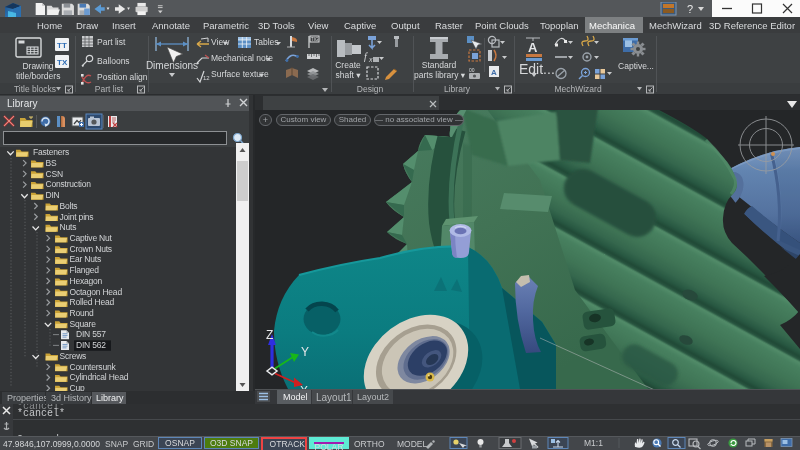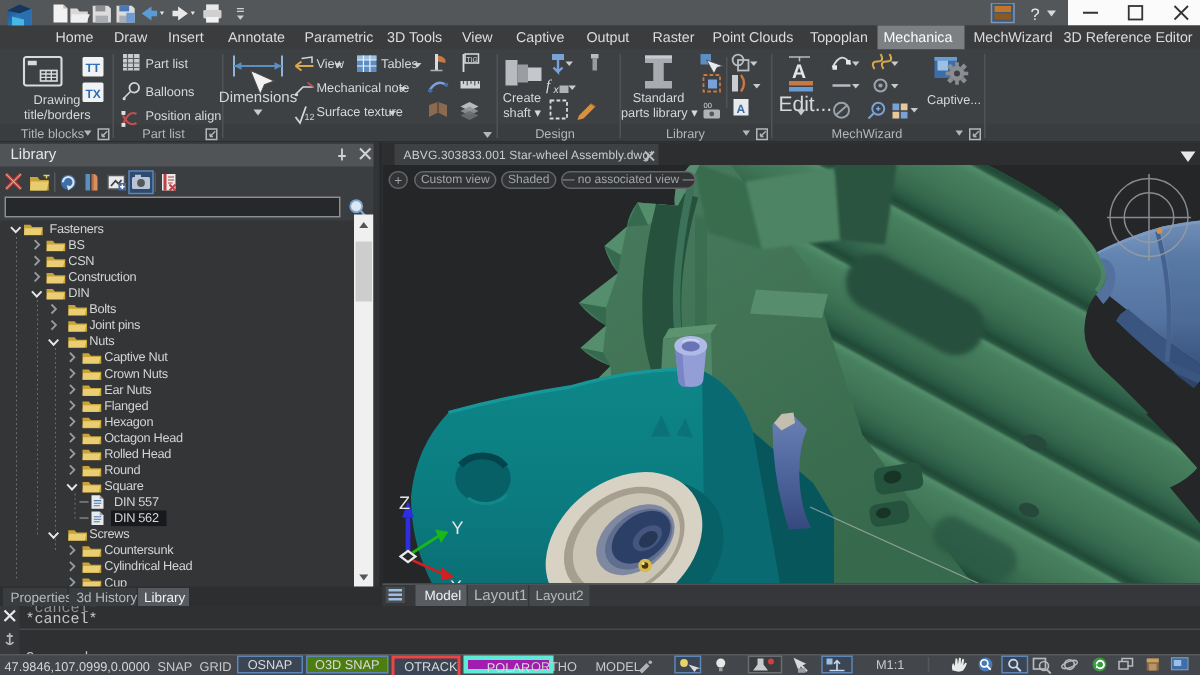--- a/index.html
+++ b/index.html
@@ -595,21 +595,20 @@
 <div class="abs" style="left:0;top:391px;width:255px;height:13px;background:#2c2e30"></div>
 <div class="abs" style="left:2px;top:392px;width:43px;height:12px;background:#3a3d40"></div>
 <div class="txt" style="left:7px;top:393px;font-size:9px;color:#b6b9bb">Properties</div>
 <div class="abs" style="left:46px;top:392px;width:45px;height:12px;background:#3a3d40"></div>
 <div class="txt" style="left:51px;top:393px;font-size:9px;color:#b6b9bb">3d History</div>
 <div class="abs" style="left:92px;top:392px;width:34px;height:12px;background:#56595d"></div>
 <div class="txt" style="left:96px;top:393px;font-size:9px;color:#f0f1f2">Library</div>
 
 <div class="abs" style="left:255px;top:95px;width:545px;height:15px;background:#2c2e30"></div>
 <div class="abs" style="left:263px;top:96px;width:176px;height:14px;background:#3e4143"></div>
-<div class="txt" style="left:269px;top:99px;font-size:8px;color:#c9ccce;letter-spacing:0.1px">ABVG.303833.001 Star-wheel Assembly.dwg*</div>
 <svg class="abs" style="left:429px;top:100px" width="8" height="8" viewBox="0 0 8 8">
       <path d="M1 1 l6 6 M7 1 l-6 6" stroke="#b9bcbe" stroke-width="1.2"></path>
     </svg>
 <svg class="abs" style="left:786px;top:100px" width="12" height="9" viewBox="0 0 12 9">
       <path d="M1 1 h10 l-5 7z" fill="#e8e8e8"></path>
     </svg>
 
 <svg class="abs" style="left:255px;top:110px" width="545" height="279" viewBox="255 110 545 279">
 <defs>
  <linearGradient id="ribgrad" x1="0" y1="0" x2="0" y2="1">
@@ -817,21 +816,21 @@
 <div class="abs" style="left:13px;top:419px;width:787px;height:1px;background:#46494c"></div>
 <div class="txt" style="left:17px;top:434px;font-size:10px;font-family:Liberation Mono, monospace;color:#c6c8ca">Command:</div>
 
 <div class="abs" style="left:0;top:436px;width:800px;height:14px;background:#43464a;border-top:1px solid #55585c;box-sizing:border-box"></div>
 <div class="txt" style="left:3px;top:439px;font-size:8.5px;color:#d4d6d8">47.9846,107.0999,0.0000</div>
 <div class="txt" style="left:105px;top:439px;font-size:8.5px;color:#c8cacc">SNAP</div>
 <div class="txt" style="left:133px;top:439px;font-size:8.5px;color:#c8cacc">GRID</div>
 <div class="abs" style="left:158px;top:437px;width:44px;height:12px;border:1px solid #5d86b8;background:#3b4554;box-sizing:border-box;color:#d8dadc;font-size:8.5px;text-align:center;line-height:11px">OSNAP</div>
 <div class="abs" style="left:204px;top:437px;width:55px;height:12px;border:1px solid #5d86b8;background:#4d7c0f;box-sizing:border-box;color:#d8dadc;font-size:8.5px;text-align:center;line-height:11px">O3D SNAP</div>
 <div class="abs" style="left:261px;top:437px;width:46px;height:16px;border:2px solid #ef4444;background:#3b4554;box-sizing:border-box;color:#d8dadc;font-size:8.5px;text-align:right;line-height:11px">OTRACK</div>
-<div class="abs" style="left:309px;top:437px;width:60px;height:12px;border:3px solid #5eead4;background:#a21caf;box-sizing:border-box;color:#d8dadc;font-size:8.5px;text-align:center;line-height:11px">POLAR</div>
+<div class="abs" style="left:309px;top:437px;width:40px;height:12px;border:5px solid #5eead4;background:#a21caf;box-sizing:border-box;color:#d8dadc;font-size:8.5px;text-align:center;line-height:11px">POLAR</div>
 <div class="txt" style="left:354px;top:439px;font-size:8.5px;color:#c8cacc">ORTHO</div>
 <div class="txt" style="left:397px;top:439px;font-size:8.5px;color:#c8cacc">MODEL</div>
 <svg class="abs" style="left:0;top:436px" width="800" height="14" viewBox="0 0 800 14">
 
  <g transform="translate(426,3)">
         <path d="M0 8 l5 -5 l2 2 l-5 5z" fill="#b0b3b6"></path>
         <circle cx="7.5" cy="2.5" r="1.2" fill="#b0b3b6"></circle>
       </g>
 
  <rect x="450" y="1.5" width="17" height="11" fill="#3b4554" stroke="#5d86b8" stroke-width="1"></rect>

